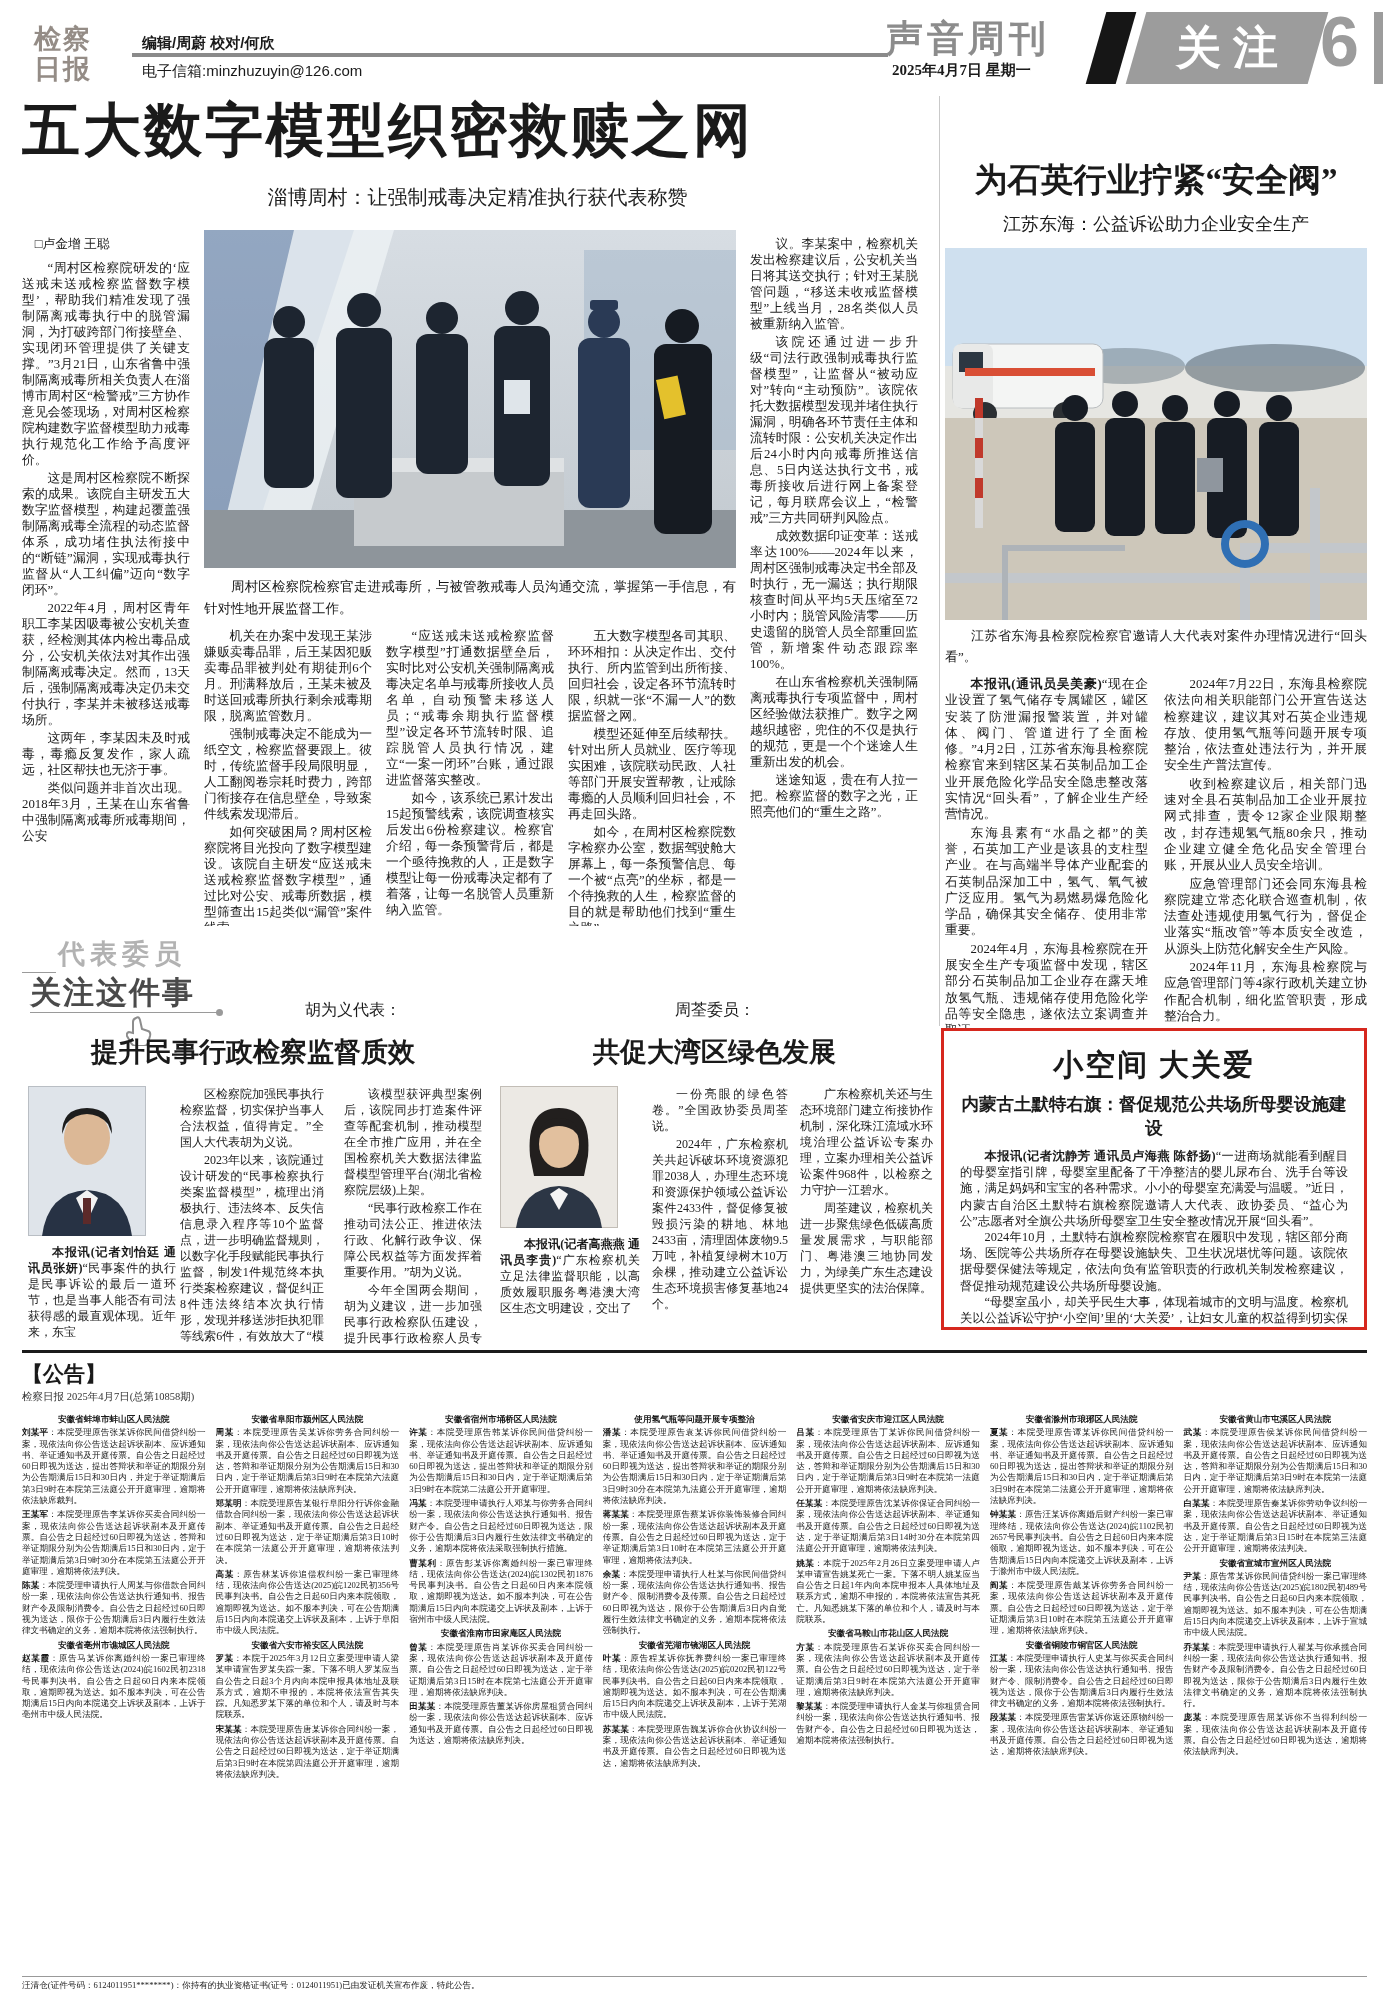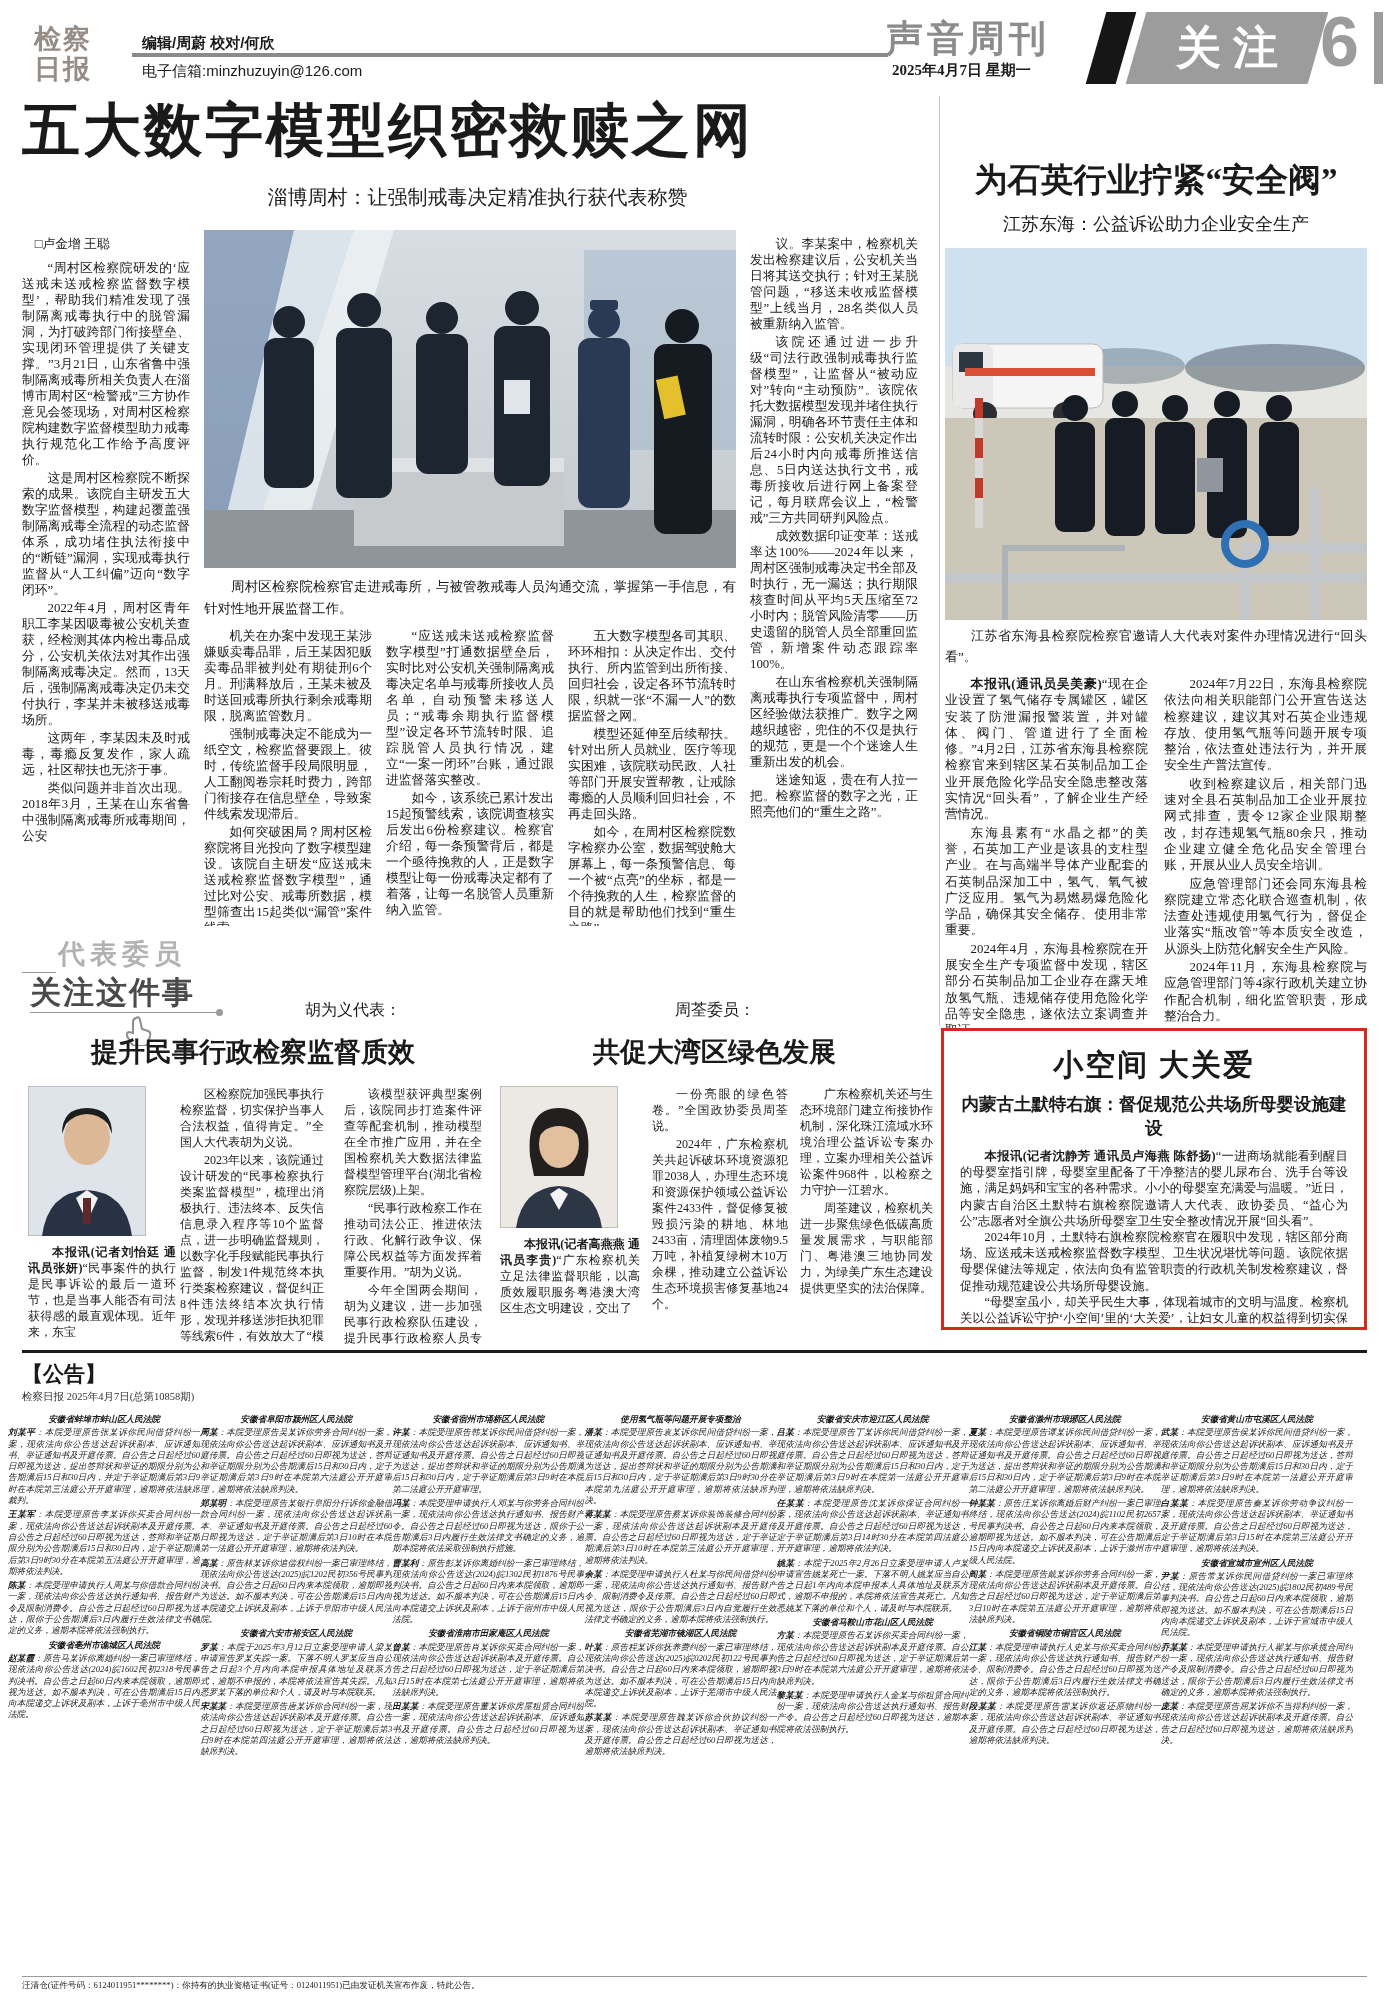--- a/index.html
+++ b/index.html
@@ -77,21 +77,21 @@
            padding:10px 16px;box-sizing:border-box;overflow:hidden;}
   .bb-title{text-align:center;font-size:30px;font-weight:bold;letter-spacing:2px;margin-top:4px;}
   .bb-sub{text-align:center;font-size:17.5px;font-weight:bold;margin-top:6px;}
   .bb-body{margin-top:8px;font-size:12.3px;line-height:16.2px;text-align:justify;}
   .bb-body p{margin:0;text-indent:2em;}
   
   .ntopline{left:22px;top:1350px;width:1345px;height:3px;background:#1b1b1b;}
   .nheadrow{left:22px;top:1360px;width:1345px;height:44px;}
   .nhead{font-size:21px;font-weight:bold;display:inline-block;}
   .nissue{font-size:10.5px;color:#333;display:block;margin-top:2px;}
-  .ncols{left:8px;top:1412px;width:1345px;height:560px;display:flex;font-style:italic;}
+  .ncols{left:22px;top:1412px;width:1345px;height:560px;display:flex;gap:10px;}
   .ncol{flex:1;overflow:hidden;text-align:justify;font-size:8.6px;line-height:11.3px;}
   .ncol p{margin:0 0 3px 0;}
   .ncol p.ctr{text-align:center;font-weight:bold;margin:2px 0;}
   .nfooter{left:22px;top:1976px;width:1345px;border-top:1px solid #999;padding-top:3px;
            font-size:8.6px;color:#222;}
   b{font-weight:bold;}
 </style>
 </head>
 <body>
 
@@ -302,21 +302,21 @@
   <div class="abs col midcol b3">
       <p>广东检察机关还与生态环境部门建立衔接协作机制，深化珠江流域水环境治理公益诉讼专案办理，立案办理相关公益诉讼案件968件，以检察之力守护一江碧水。</p>
       <p>周荃建议，检察机关进一步聚焦绿色低碳高质量发展需求，与职能部门、粤港澳三地协同发力，为绿美广东生态建设提供更坚实的法治保障。</p>
     </div>
 
   <div class="abs babybox">
     <div class="bb-title">小空间 大关爱</div>
     <div class="bb-sub">内蒙古土默特右旗：督促规范公共场所母婴设施建设</div>
     <div class="bb-body col">
         <p><b>本报讯(记者沈静芳 通讯员卢海燕 陈舒扬)</b>“一进商场就能看到醒目的母婴室指引牌，母婴室里配备了干净整洁的婴儿尿布台、洗手台等设施，满足妈妈和宝宝的各种需求。小小的母婴室充满爱与温暖。”近日，内蒙古自治区土默特右旗检察院邀请人大代表、政协委员、“益心为公”志愿者对全旗公共场所母婴室卫生安全整改情况开展“回头看”。</p>
-        <p>2024年10月，土默特右旗检察院检察官在履职中发现，辖区部分商场、应送戒未送戒检察监督数字模型、卫生状况堪忧等问题。该院依据母婴保健法等规定，依法向负有监管职责的行政机关制发检察建议，督促推动规范建设公共场所母婴设施。</p>
+        <p>2024年10月，土默特右旗检察院检察官在履职中发现，辖区部分商场、医院等公共场所存在母婴设施缺失、卫生状况堪忧等问题。该院依据母婴保健法等规定，依法向负有监管职责的行政机关制发检察建议，督促推动规范建设公共场所母婴设施。</p>
         <p>“母婴室虽小，却关乎民生大事，体现着城市的文明与温度。检察机关以公益诉讼守护‘小空间’里的‘大关爱’，让妇女儿童的权益得到切实保障，值得点赞。”土默特右旗人大代表刘慧娜在“回头看”现场表示。</p>
       </div>
   </div>
 
   <div class="abs ntopline"></div>
   <div class="abs nheadrow">
     <span class="nhead">【公告】</span>
     <span class="nissue">检察日报 2025年4月7日(总第10858期)</span>
   </div>
   <div class="abs ncols">

